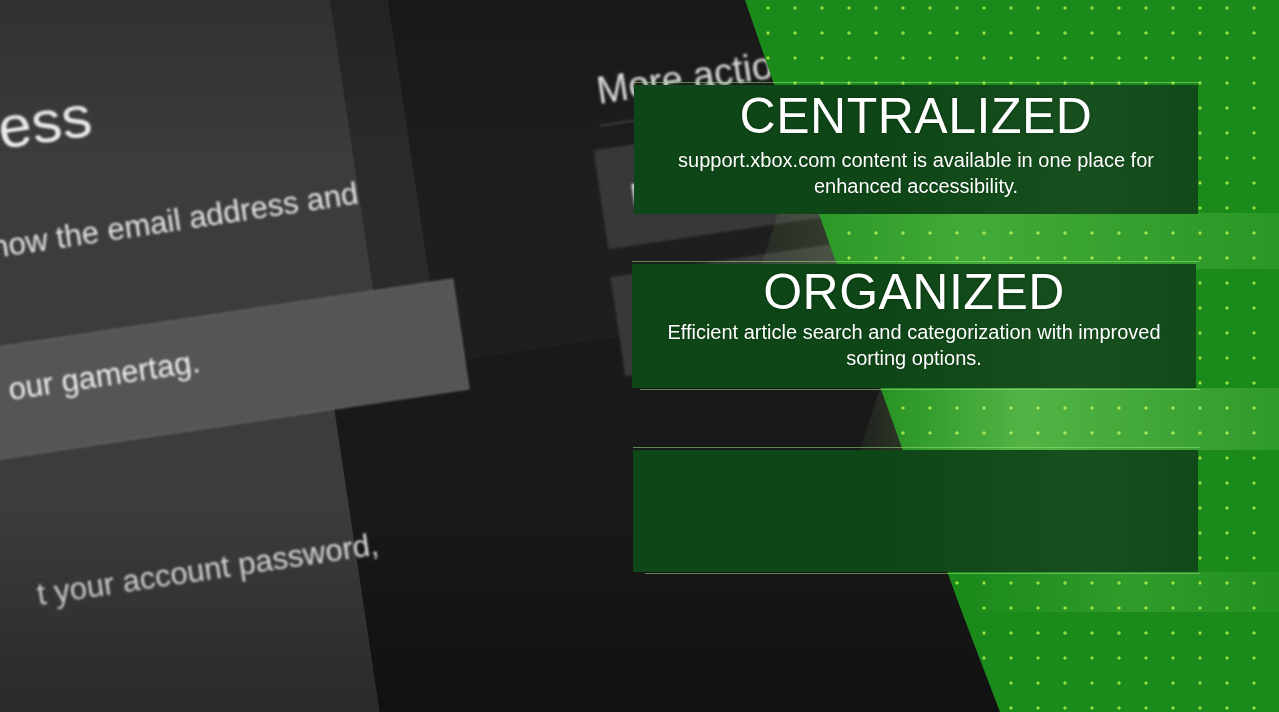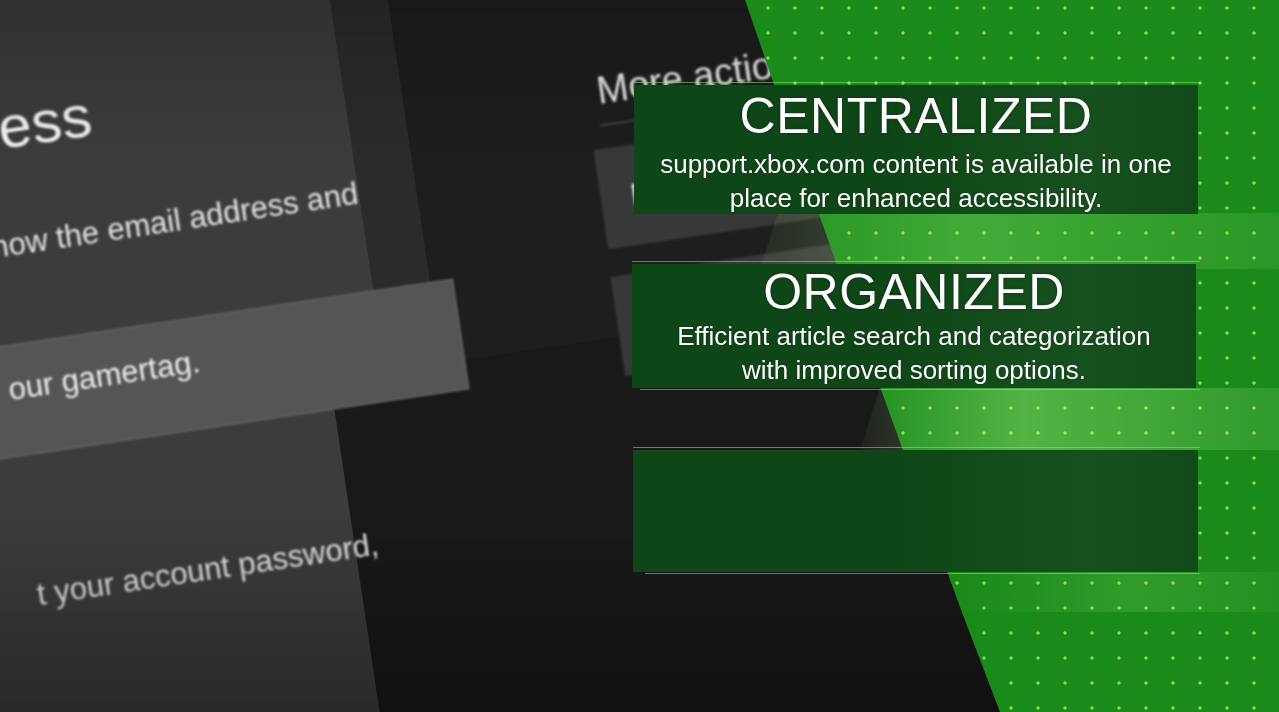--- a/index.html
+++ b/index.html
@@ -215,21 +215,21 @@
     position: relative;
     font-size: 50px;
     font-weight: 400;
     line-height: 1.04;
     letter-spacing: 0.5px;
     white-space: nowrap;
     text-shadow: 0 0 3px rgba(0,0,0,0.35);
   }
   .card-desc {
     position: relative;
-    font-size: 26px;
+    font-size: 20px;
     font-weight: 400;
     line-height: 1.32;
     max-width: 92%;
     text-shadow: 0 0 2px rgba(0,0,0,0.3);
   }
 
   #card-1 { left: 634px; top: 85px;  width: 564px; height: 129px; padding-top: 5px; }
   #card-2 { left: 632px; top: 264px; width: 564px; height: 124px; padding-top: 2px; }
   #card-3 { left: 633px; top: 450px; width: 565px; height: 122px; padding-top: 1px; }
 

